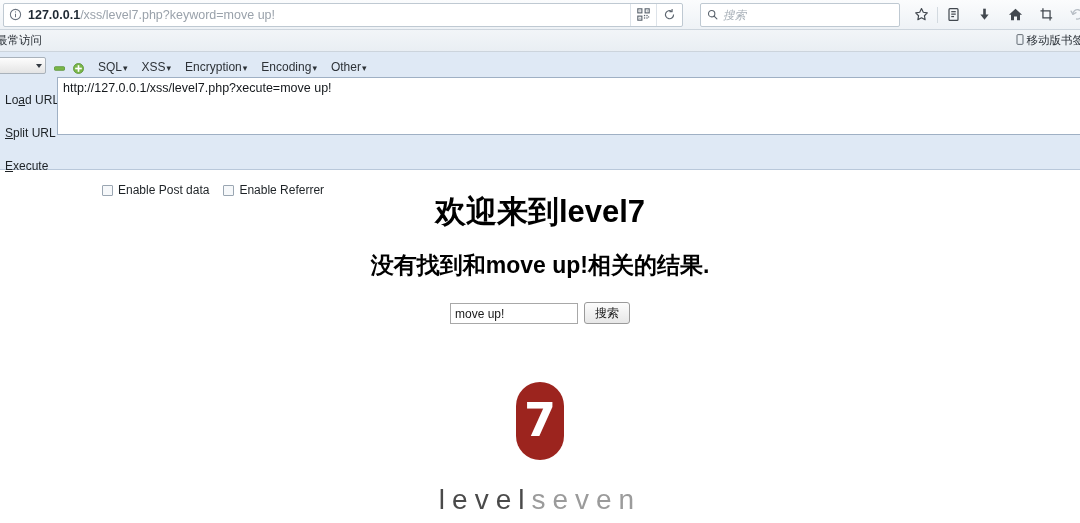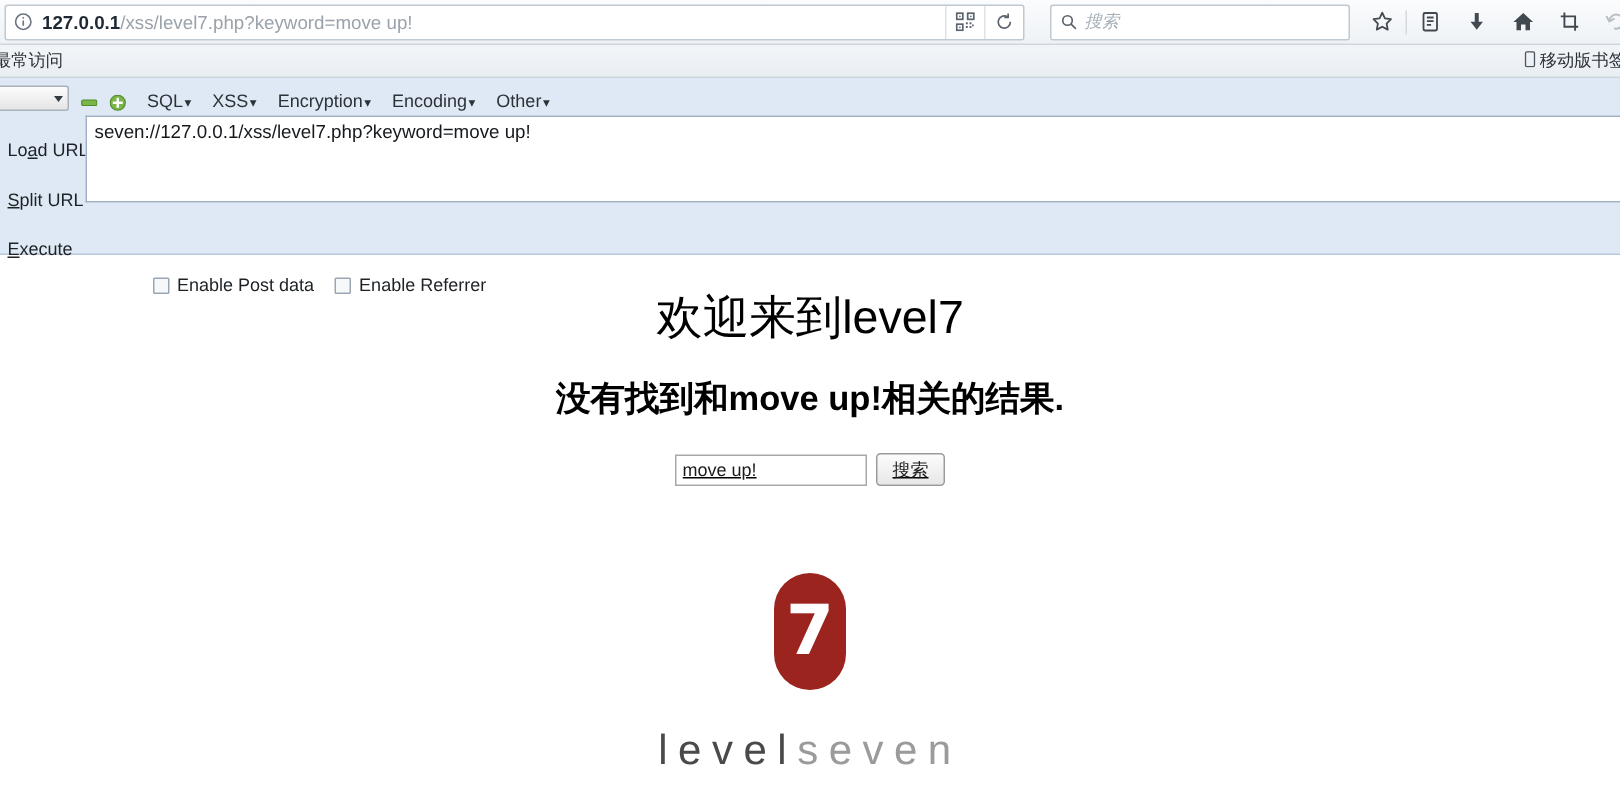--- a/index.html
+++ b/index.html
@@ -213,40 +213,39 @@
   }
 
   
   #page {
     background: #ffffff;
     padding-top: 22px;
     text-align: center;
   }
   #page-h1 {
     font-size: 31px;
-    font-weight: normal;
+    font-weight: bold;
     color: #000000;
     margin: 0;
     letter-spacing: 0px;
     line-height: 40px;
   }
   #page-h2 {
     font-size: 23px;
     font-weight: bold;
     color: #000000;
     margin: 18px 0 0 0;
     line-height: 30px;
   }
   #search-form {
     margin-top: 22px;
     display: flex;
-    align-items: center;
+    align-items: flex-end;
     justify-content: center;
     gap: 6px;
-    text-decoration: underline;
   }
   #keyword-input {
     width: 128px;
     height: 21px;
     border: 1px solid #a8a8a8;
     background: #ffffff;
     font-size: 12px;
     color: #1a1a1a;
     padding: 0 4px;
     font-family: "Liberation Sans", sans-serif;
@@ -425,21 +424,21 @@
     <span class="hb-menu"><span>Encoding</span><span class="dot">▾</span></span>
     <span class="hb-menu"><span>Other</span><span class="dot">▾</span></span>
   </div>
 
   <div id="hackbar-body">
     <div id="hb-buttons">
       <div class="hb-btn"><span>Lo</span><u>a</u><span>d URL</span></div>
       <div class="hb-btn"><u>S</u><span>plit URL</span></div>
       <div class="hb-btn"><u>E</u><span>xecute</span></div>
     </div>
-    <div id="hb-textarea">seven://127.0.0.1/xss/level7.php?keyword=move up!</div>
+    <div id="hb-textarea">http://127.0.0.1/xss/level7.php?xecute=move up!</div>
   </div>
 
   <div id="hb-checkrow">
     <label class="hb-check">
       <span class="cbox"></span>
       <span>Enable Post data</span>
     </label>
     <label class="hb-check">
       <span class="cbox"></span>
       <span>Enable Referrer</span>

